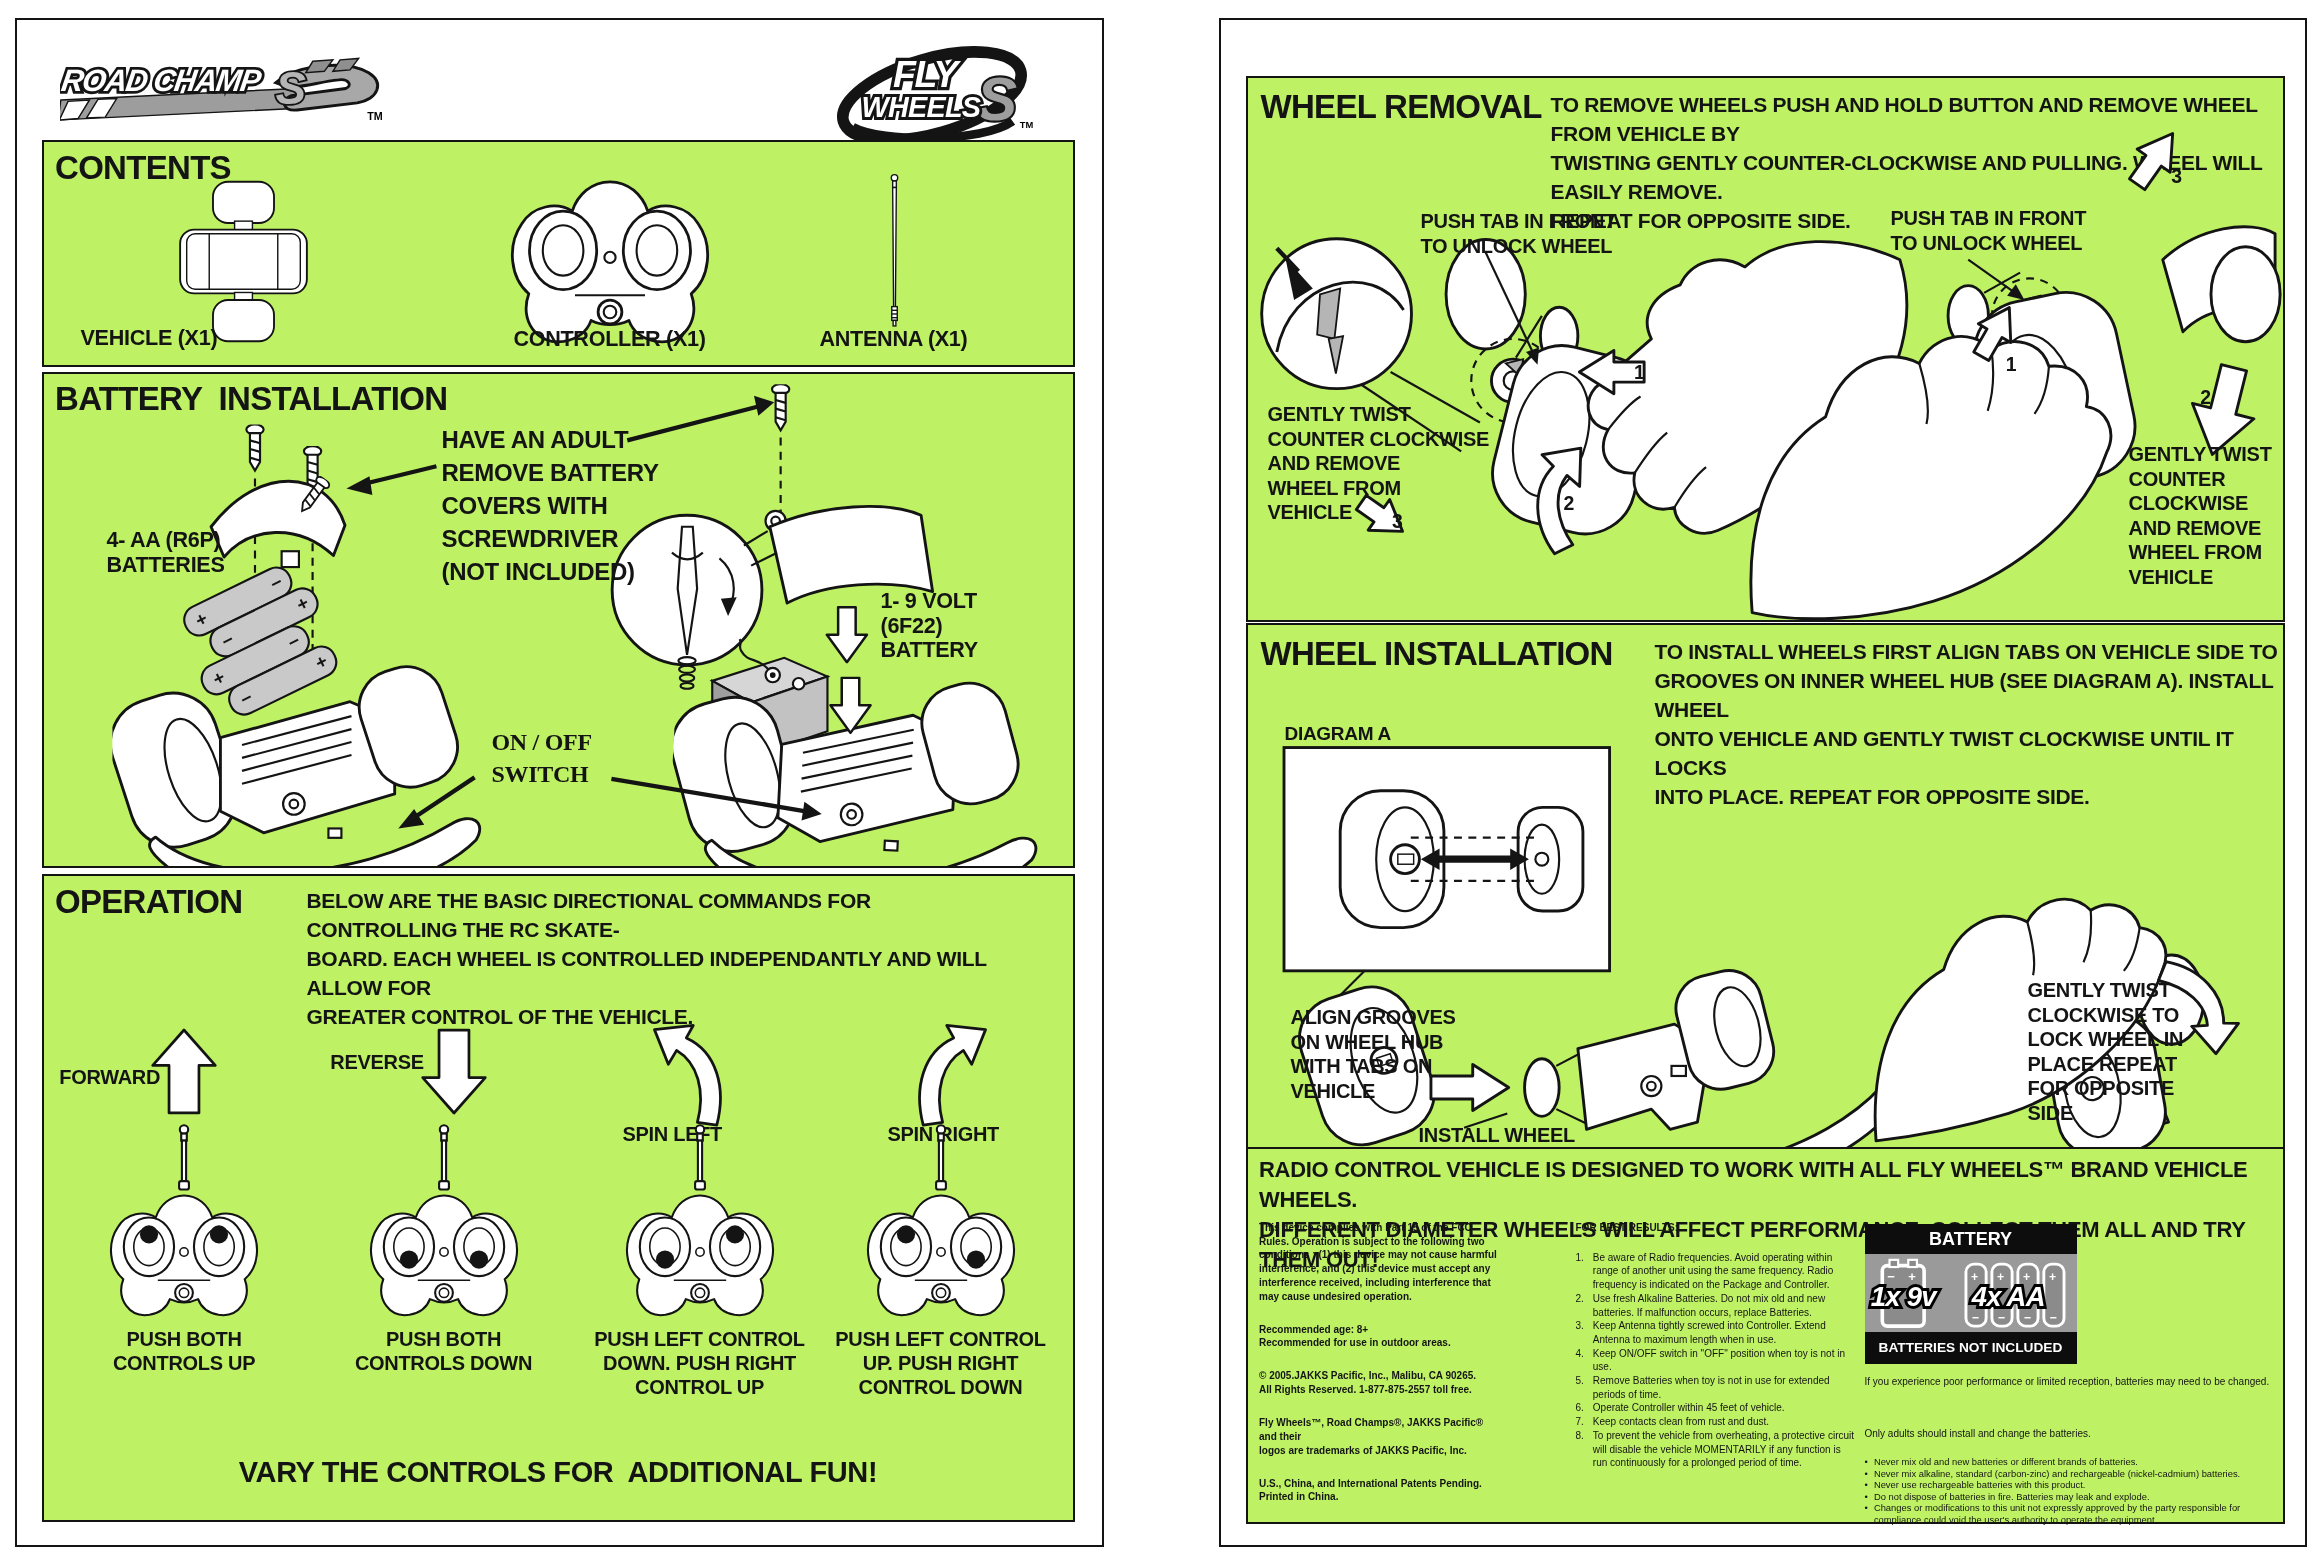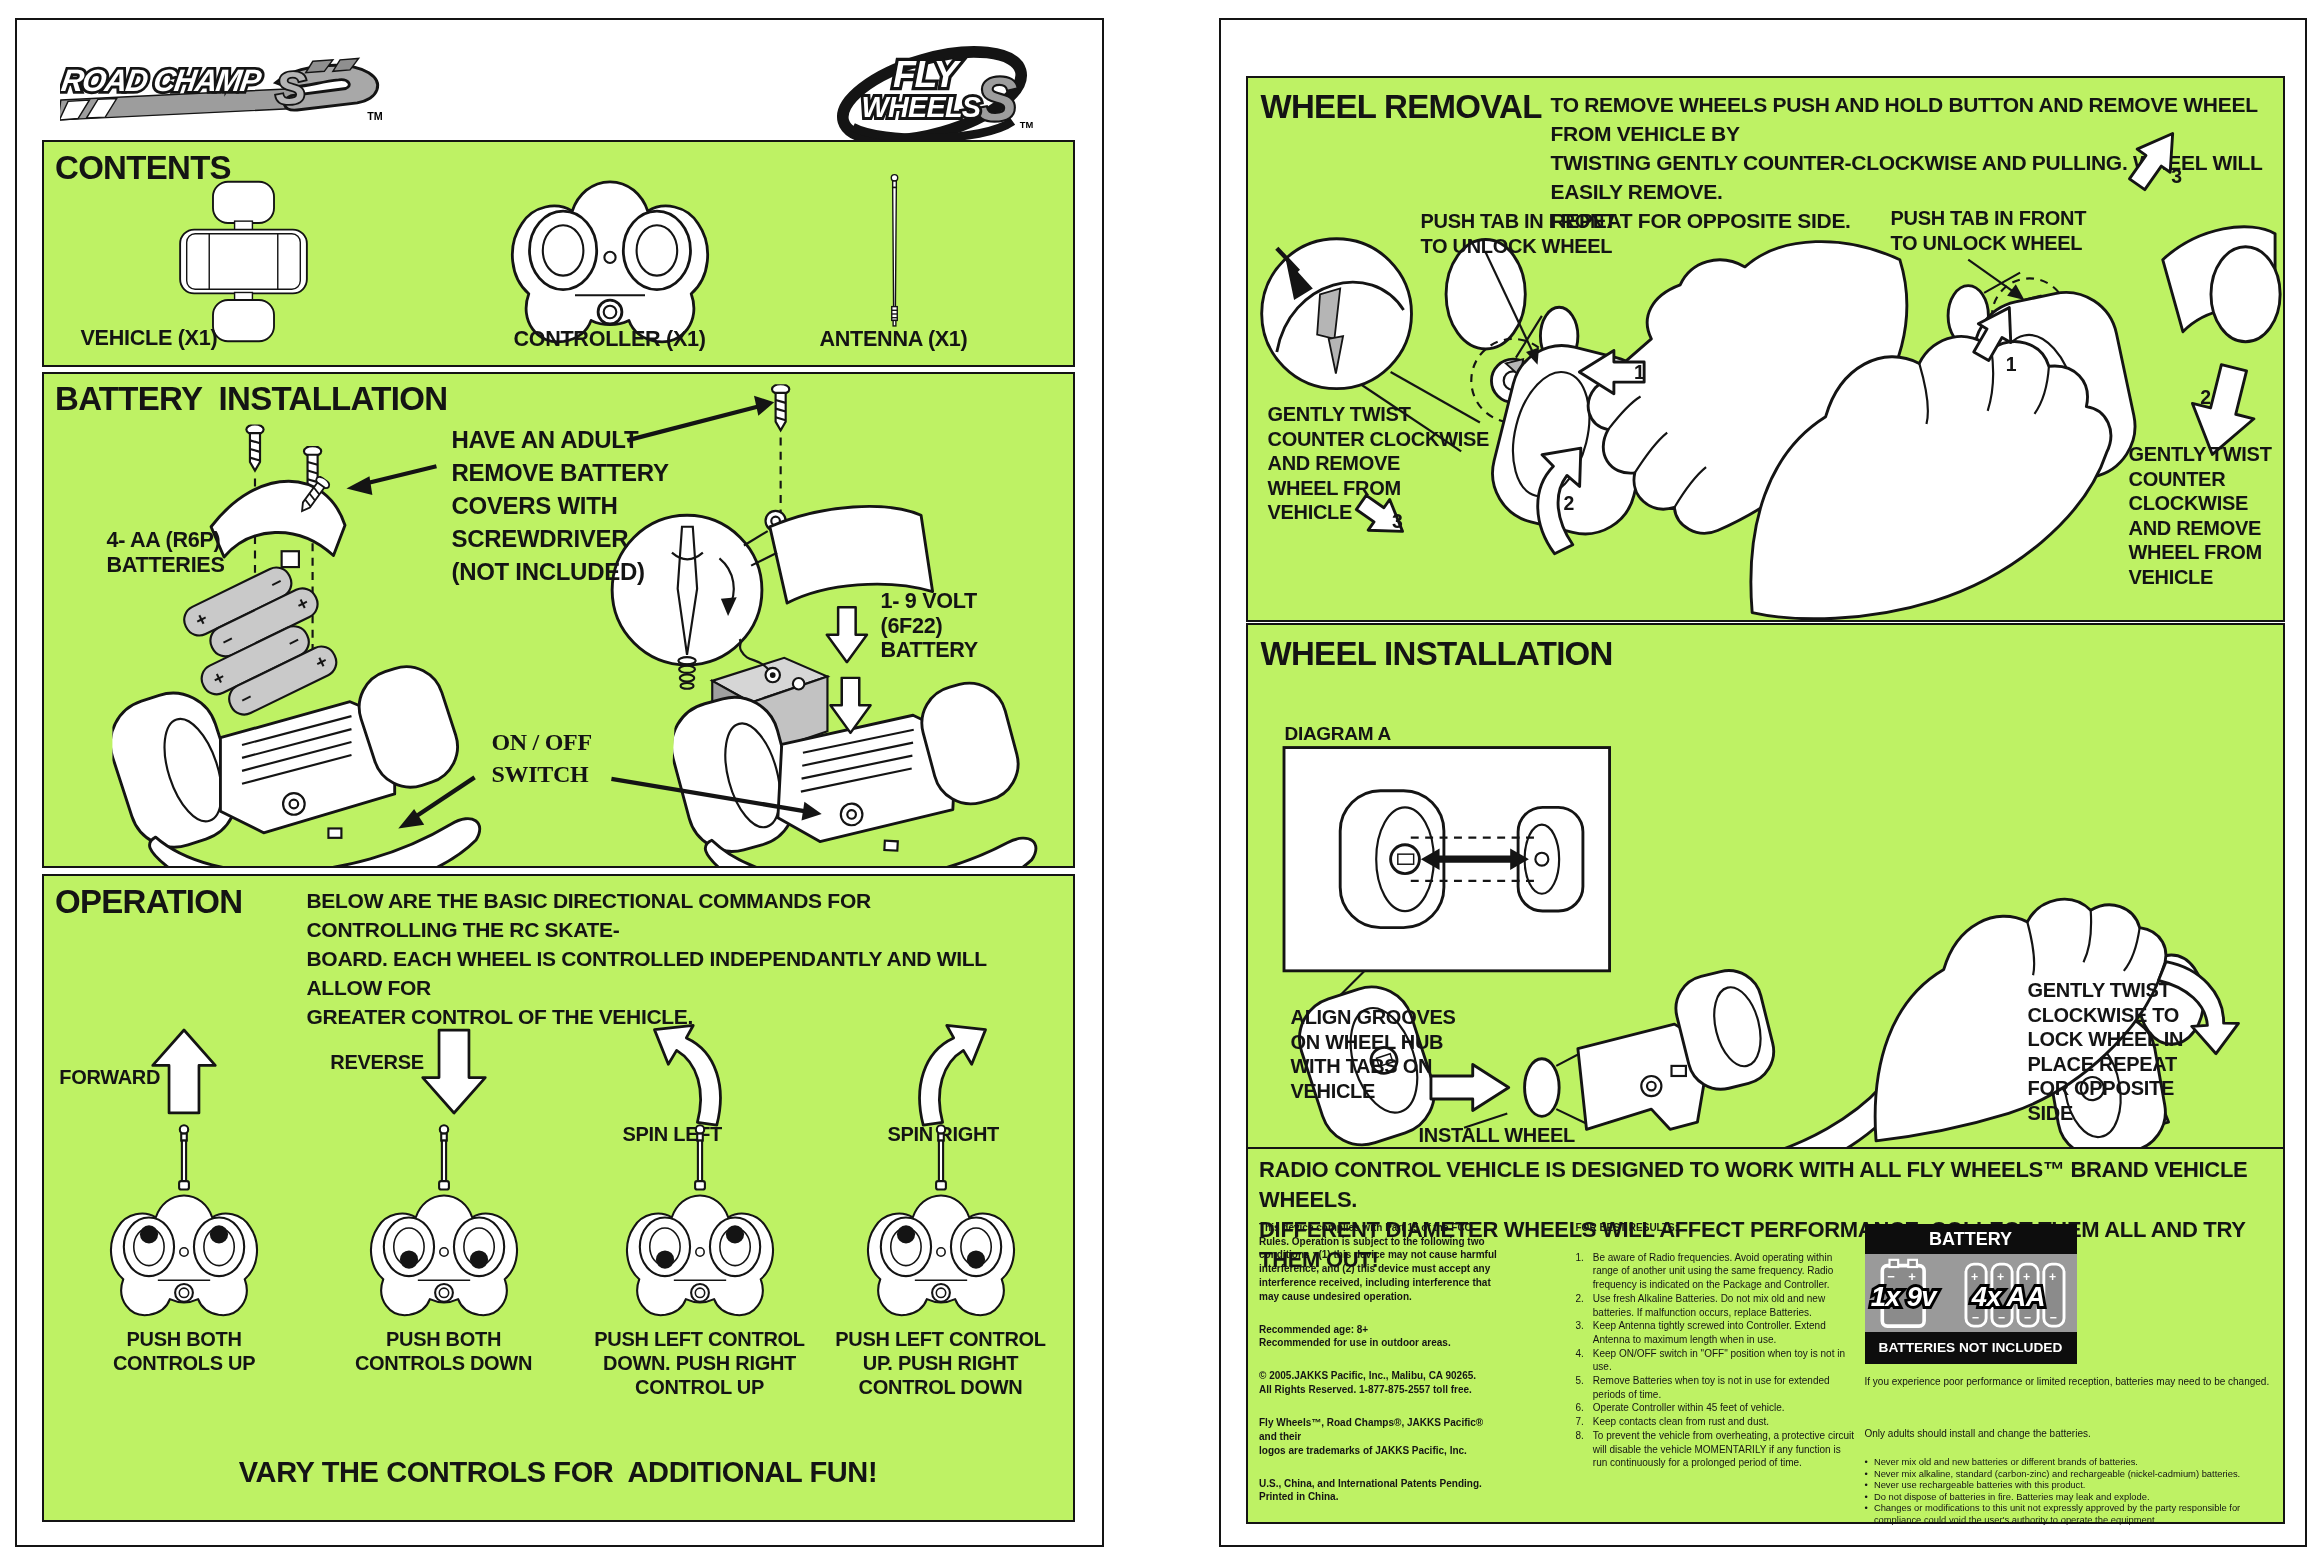--- a/index.html
+++ b/index.html
@@ -246,21 +246,21 @@
 
         <use href="#skate" x="872" y="400" width="520" height="330" transform="rotate(3 1132 565)"></use>
         <use href="#darr" x="1085" y="420" width="70" height="80"></use>
 
         <path class="al" d="M598,560 L508,620"></path>
           <polygon class="lnf" points="492,631 514,604 528,626"></polygon>
         <path class="al" d="M788,562 L1062,608"></path>
           <polygon class="lnf" points="1080,611 1056,594 1052,620"></polygon>
       </svg>
 
-      <div class="callout" style="position:absolute;left:408px;top:49px;font-size:24px;line-height:33px;">HAVE AN ADULT
+      <div class="callout" style="position:absolute;left:398px;top:49px;font-size:24px;line-height:33px;">HAVE AN ADULT
 REMOVE BATTERY
 COVERS WITH
 SCREWDRIVER
 (NOT INCLUDED)</div>
       <div class="callout" style="position:absolute;left:63px;top:154px;font-size:21.6px;">4- AA (R6P)
 BATTERIES</div>
       <div class="callout" style="position:absolute;left:837px;top:215px;font-size:21.6px;">1- 9 VOLT
 (6F22)
 BATTERY</div>
       <div class="callout" style="position:absolute;left:448px;top:352px;font-size:24px;line-height:32px;font-family:Liberation Serif, serif;">ON / OFF
@@ -447,20 +447,24 @@
       <div class="callout abs" style="left:881px;top:364px;">GENTLY TWIST
 COUNTER
 CLOCKWISE
 AND REMOVE
 WHEEL FROM
 VEHICLE</div>
     </section>
 
     <section class="box" style="left:24.5px;top:603px;width:1035px;height:526px;">
       <h2 class="sec abs" style="left:13px;top:10px;">WHEEL INSTALLATION</h2>
+      <div class="b29 abs" style="left:407px;top:11.5px;width:627px;">TO INSTALL WHEELS FIRST ALIGN TABS ON VEHICLE SIDE TO
+GROOVES ON INNER WHEEL HUB (SEE DIAGRAM A). INSTALL WHEEL
+ONTO VEHICLE AND GENTLY TWIST CLOCKWISE UNTIL IT LOCKS
+INTO PLACE.  REPEAT FOR OPPOSITE SIDE.</div>
       <div class="movelabel abs" style="left:37px;top:98px;font-size:19px;">DIAGRAM A</div>
 
       <svg class="abs" style="left:0;top:0;" viewBox="0 0 1437 730" width="1035" height="526">
 
         <g>
           <rect x="50" y="170" width="452" height="310" fill="#fff" stroke="#141414" stroke-width="4"></rect>
           <g transform="translate(200,325)">
             <rect class="ln" x="-72" y="-95" width="144" height="190" rx="56"></rect>
             <ellipse class="st" cx="18" cy="0" rx="40" ry="72"></ellipse>
             <circle class="ln" cx="18" cy="0" r="20"></circle>

